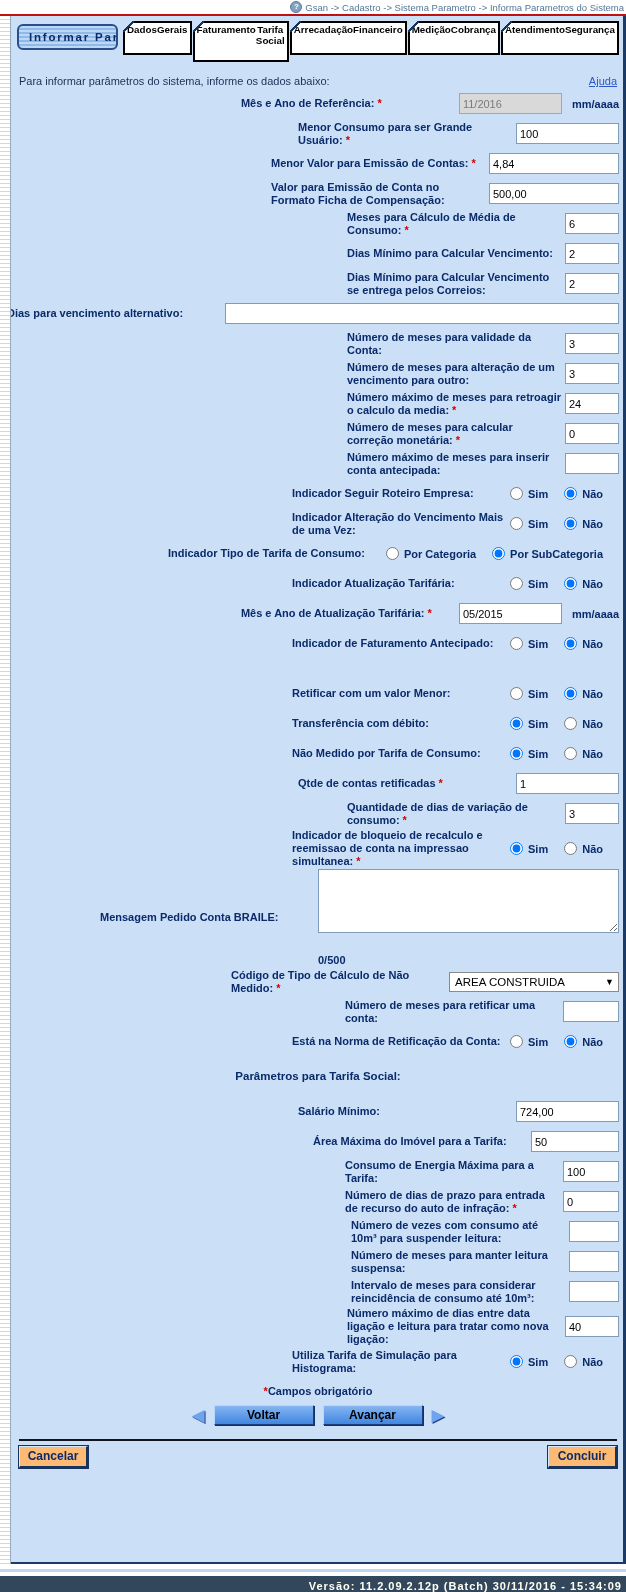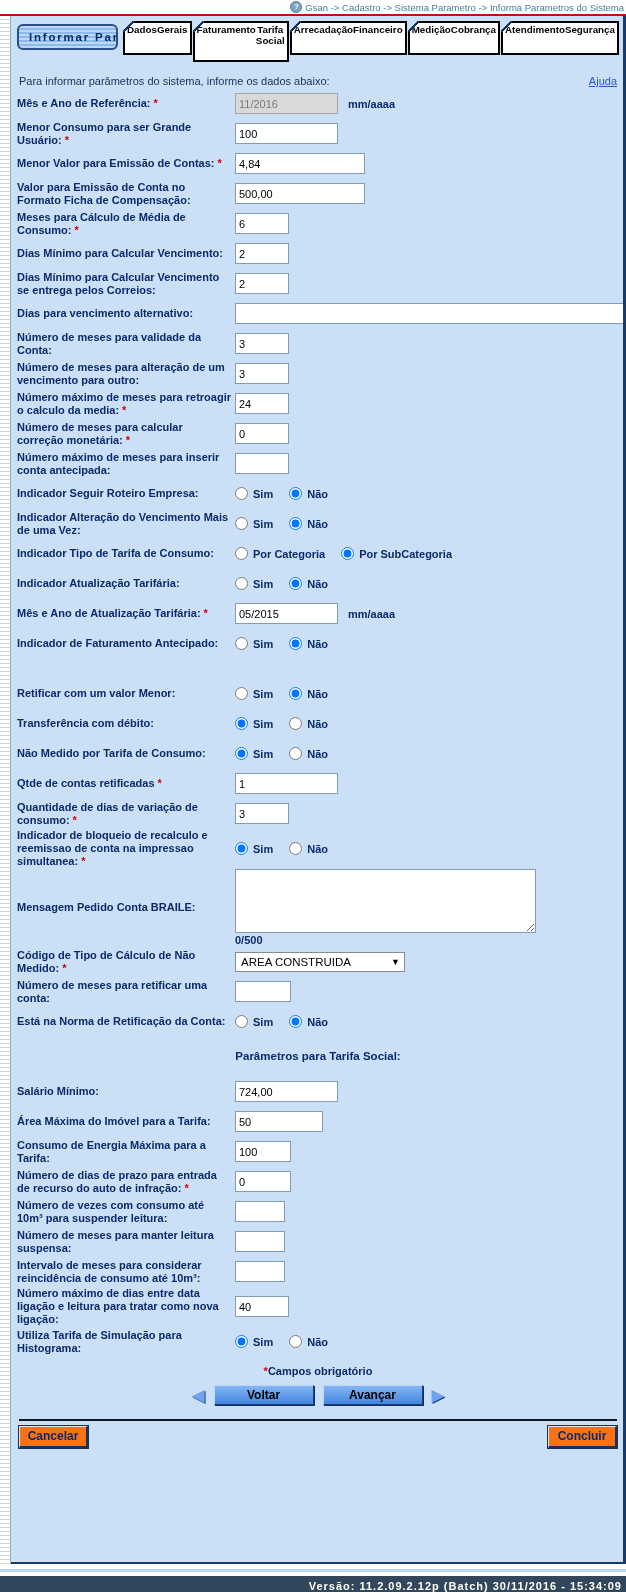--- a/index.html
+++ b/index.html
@@ -36,26 +36,26 @@
 
   
   .intro-row{display:flex;justify-content:space-between;align-items:center;
     font-size:11px;color:#1a2f55;margin:8px 2px 2px 2px;}
   .ajuda-link{color:#2b57c8;text-decoration:underline;font-size:11px;cursor:pointer;}
 
   .section-header{text-align:center;font-weight:bold;color:#0a2a6a;font-size:11.5px;margin:14px 0 15px 0;}
   .spacer{height:20px;}
 
   
-  .form-row{display:flex;align-items:center;min-height:29px;margin-bottom:1px;font-size:11px;}
+  .form-row{display:flex;align-items:center;min-height:29px;margin-bottom:1px;font-size:11px;justify-content:flex-end;}
   .row-label{width:218px;flex:0 0 218px;box-sizing:border-box;padding-right:4px;
     font-weight:bold;color:#0a2a6a;line-height:13px;}
   .req{color:#d00000;margin-left:3px;}
   .row-ctrl{display:flex;align-items:center;}
-  .row-ctrl.col{flex-direction:column;align-items:flex-start;}
+  .row-ctrl.col{flex-direction:column;align-items:flex-start;gap:20px;}
   input.txt{height:17px;border:1px solid #7f9db9;background:#fff;color:#000;
     font-family:"Liberation Sans",sans-serif;font-size:11px;padding:1px 3px;}
   input.txt.dis{background:#d9d9d9;border-color:#a6a6a6;color:#7a7a7a;}
   .suffix{font-weight:bold;color:#0a2a6a;margin-left:10px;}
   .radio-option{display:flex;align-items:center;margin-right:16px;font-weight:bold;color:#0a2a6a;cursor:pointer;}
   .radio-option input{margin:0 5px 0 0;}
   textarea{width:295px;height:58px;border:1px solid #7f9db9;background:#fff;
     font-family:"Liberation Sans",sans-serif;font-size:11px;resize:both;}
   .counter{font-weight:bold;color:#0a2a6a;font-size:11px;margin-top:1px;}
   .select-box{width:170px;height:20px;box-sizing:border-box;background:#fff;border:1px solid #8a8a8a;
@@ -68,21 +68,21 @@
   .note-row .req{margin:0;}
   .nav-row{display:flex;justify-content:center;align-items:center;gap:9px;margin:4px 0 8px 0;}
   .nav-arrow{font-size:17px;color:#6fa3ee;text-shadow:1px 1px 0 #1c3e7e;cursor:pointer;line-height:17px;}
   .nav-btn{width:100px;height:20px;box-sizing:border-box;text-align:center;line-height:18px;
     background:linear-gradient(#85b5f2,#4186e0);border:1px solid #1c3e7e;
     border-top-color:#bbd6fa;border-left-color:#bbd6fa;box-shadow:1px 1px 0 #14305e;
     color:#000;font-weight:bold;font-size:12px;cursor:pointer;}
   .divider{height:2px;background:#10141e;margin:6px 2px 5px 2px;}
   .actions-row{display:flex;justify-content:space-between;margin:0 2px;}
   .action-btn{height:19px;box-sizing:content-box;min-width:52px;padding:0 7px;line-height:18px;
-    background:#f97316;border:1px solid #b9d7f7;border-right:2px solid #16335e;border-bottom:2px solid #16335e;
+    background:#fdba74;border:1px solid #b9d7f7;border-right:2px solid #16335e;border-bottom:2px solid #16335e;
     border-top-color:#d7e8fb;border-left-color:#d7e8fb;outline:1px solid #16335e;
     color:#0a2a6a;font-weight:bold;font-size:12px;text-align:center;cursor:pointer;}
   .flex-fill{flex:1;}
 
   
   .bottom-gap{height:12px;background:#fff;display:flex;align-items:center;}
   .bottom-gap .thin{height:3px;width:100%;background:#bdd7f0;}
   .footer{height:16px;background:#33475c;color:#fffff2;font-weight:bold;font-size:11px;
     letter-spacing:1px;text-align:right;line-height:20px;padding-right:4px;}
 </style>

